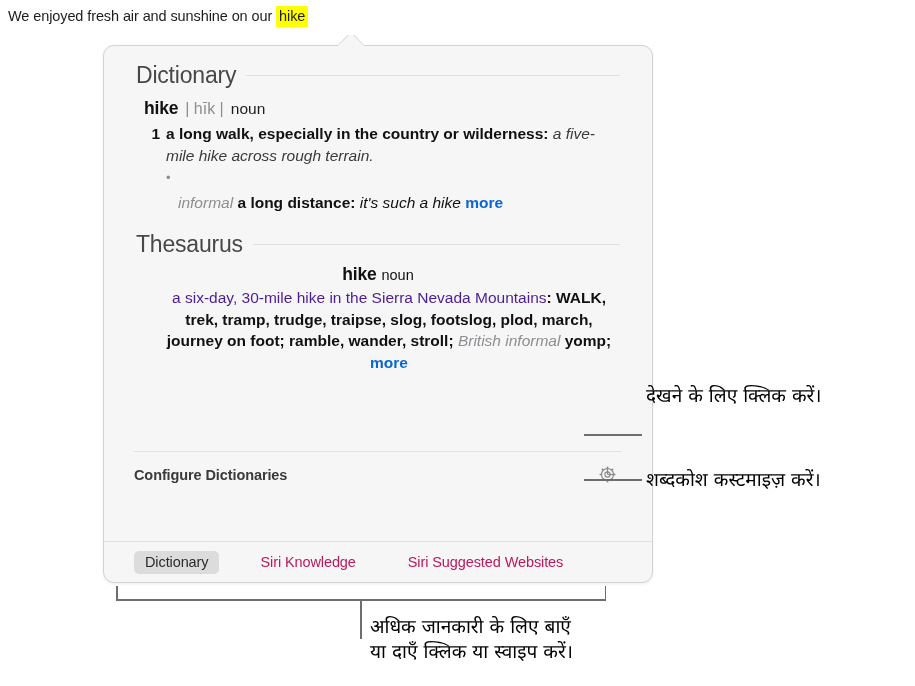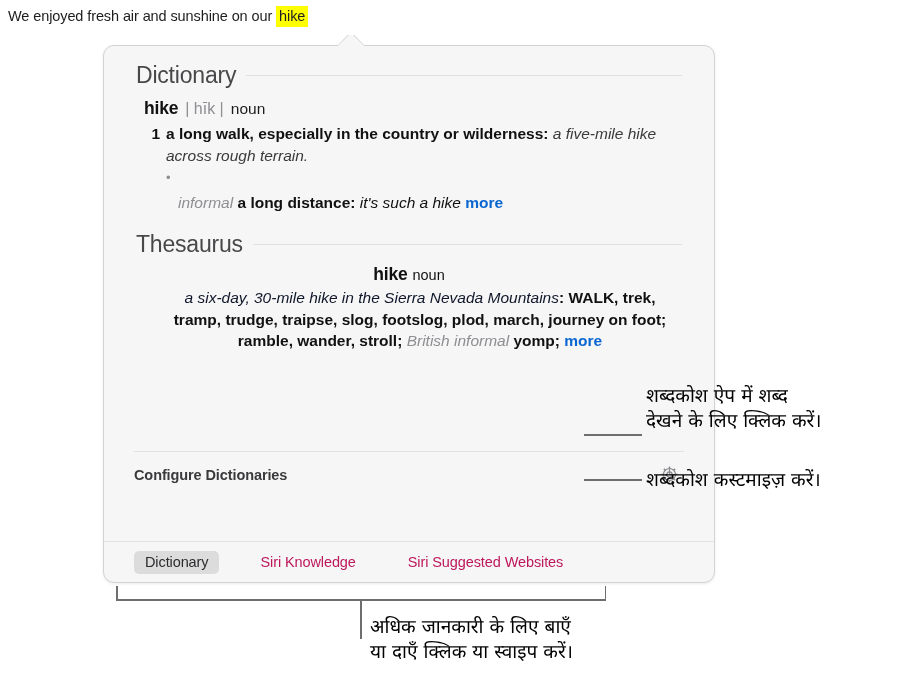--- a/index.html
+++ b/index.html
@@ -29,21 +29,21 @@
   #sentence-line .hl {
     background: #ffff00;
     padding: 2px 3px 3px 3px;
   }
 
   
   #popover {
     position: absolute;
     left: 103px;
     top: 45px;
-    width: 612px;
+    width: 550px;
     height: 538px;
     background: #f6f6f6;
     border: 1px solid #d3d3d3;
     border-radius: 11px;
     box-sizing: border-box;
     box-shadow: 0 1px 3px rgba(0,0,0,0.08);
   }
   
   #popover-tail {
     position: absolute;
@@ -173,21 +173,21 @@
   }
   .thes-head .headword { font-weight: 700; }
   .thes-head .pos2 { font-size: 14.5px; margin-left: 5px; }
   .thes-body {
     margin-left: 22px;
     margin-top: 2px;
     font-size: 15.5px;
     line-height: 1.38;
     color: #111;
   }
-  .thes-body .ex { font-style: italic; color: #0f172a; }
+  .thes-body .ex { color: #4c1d95; }
   .thes-body .syn-strong { font-weight: 700; }
   .thes-body b { font-weight: 700; }
 
   
   #actions {
     position: absolute;
     left: 0; right: 0;
     top: 405px;
   }
   .action-row {
@@ -368,21 +368,20 @@
     <span class="tab">Siri Knowledge</span>
     <span class="tab">Siri Suggested Websites</span>
   </div>
 </div>
 
 <div class="leader leader-h" style="left:584px; top:434px; width:58px;"></div>
 
 <div class="leader leader-h" style="left:584px; top:479px; width:58px;"></div>
 
 <div class="anno-text" style="left:646px; top:383px;">
-  <div>शब्दकोश ऐप में शब्द</div>
   <div>देखने के लिए क्लिक करें।</div>
 </div>
 
 <div class="anno-text" style="left:646px; top:467px;">
   <div>शब्दकोश कस्टमाइज़ करें।</div>
 </div>
 
 <div id="bracket">
   <div class="b-left"></div>
   <div class="b-top"></div>

